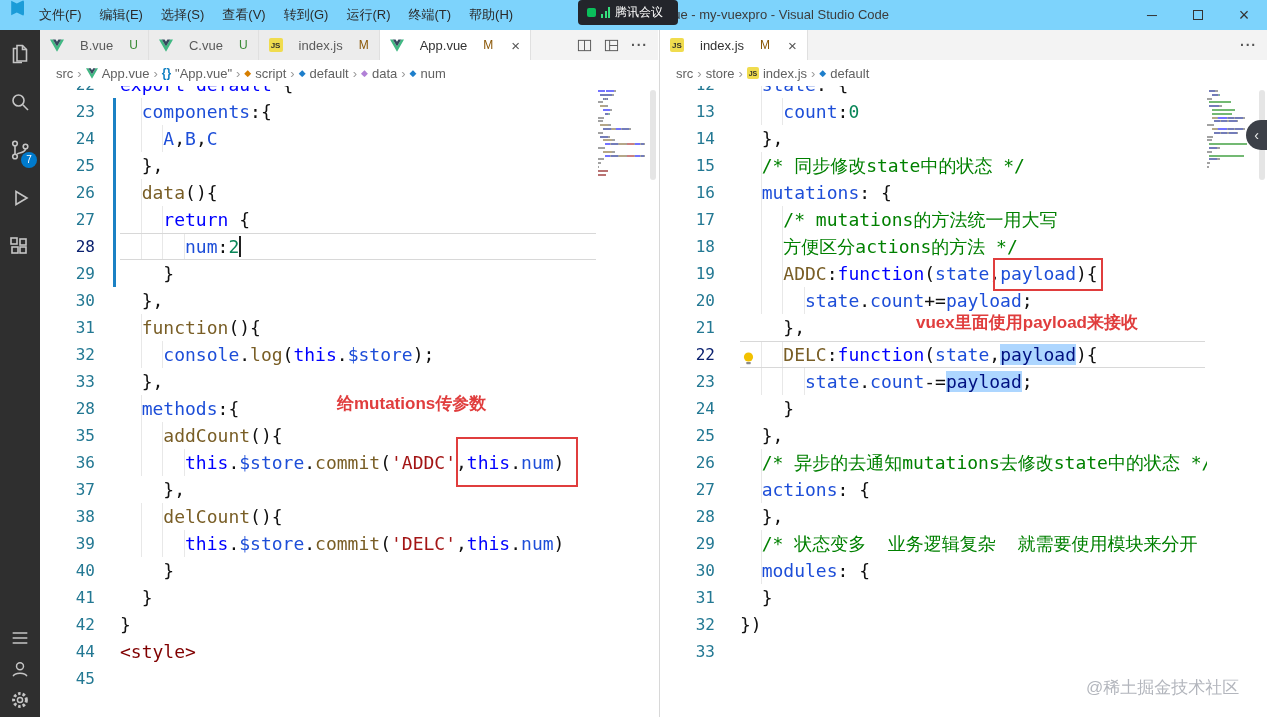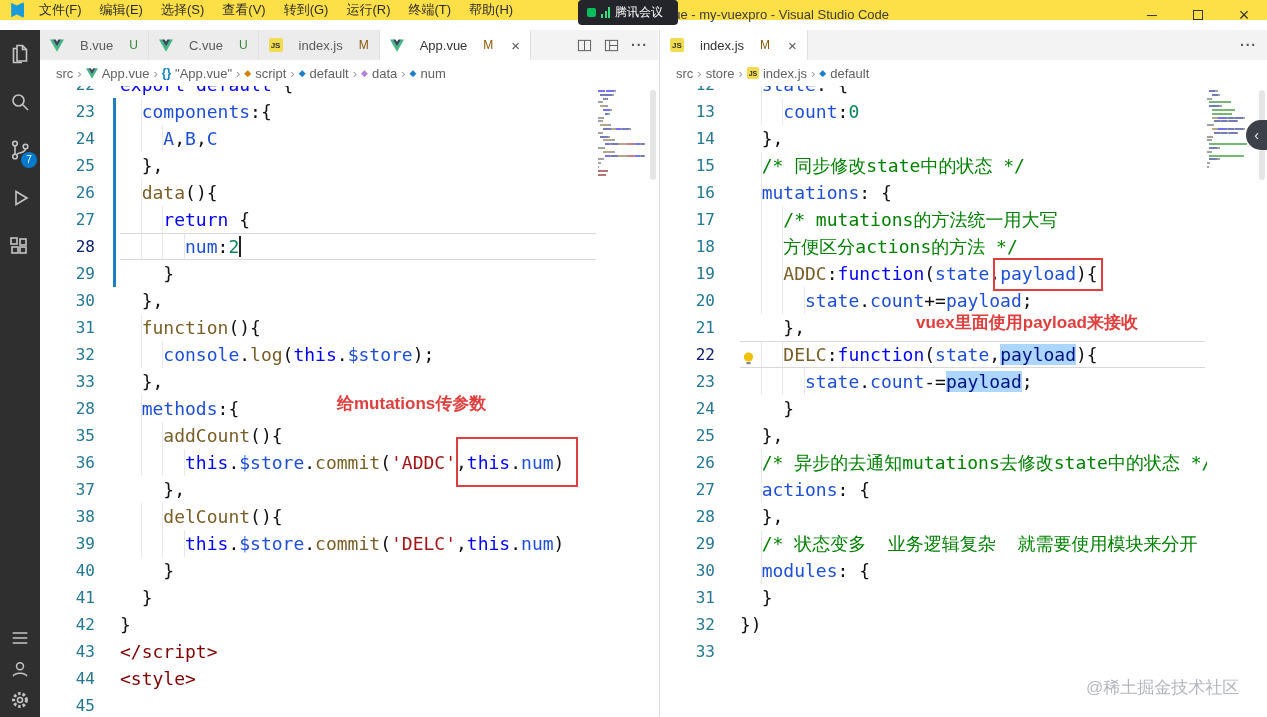--- a/index.html
+++ b/index.html
@@ -1,22 +1,22 @@
 <!DOCTYPE html>
 <html><head>
 <meta charset="utf-8">
 <style>
   *{box-sizing:border-box;margin:0;padding:0}
   html,body{width:1267px;height:717px;overflow:hidden;background:#fff;
     font-family:"Liberation Sans","DejaVu Sans",sans-serif}
   .screen{position:relative;width:1267px;height:717px;background:#fff;overflow:hidden}
 
   
-  .titlebar{position:absolute;left:0;top:0;width:1267px;height:20px;background:#fde047;
-    display:flex;align-items:center;z-index:5}
+  .titlebar{position:absolute;left:0;top:0;width:1267px;height:30px;background:#7dd3fc;
+    display:flex;z-index:5}
   .app-icon{width:16px;height:16px;margin:0 6px 0 8px;border-radius:2px;
     background:#1b9cd8;clip-path:polygon(100% 0,100% 100%,55% 78%,20% 95%,20% 5%,55% 22%)}
   .menubar{display:flex;height:30px;align-items:center}
   .menu-item{font-size:13px;color:#2b2b2b;padding:0 9px;line-height:30px;cursor:default}
   .wtitle{position:absolute;left:640px;top:0;line-height:30px;font-size:13px;color:#3c3c3c;white-space:nowrap}
   .wincontrols{position:absolute;right:0;top:0;height:30px;display:flex}
   .wbtn{width:46px;height:30px;display:flex;align-items:center;justify-content:center;color:#333;font-size:14px}
   .maxbox{width:10px;height:10px;border:1px solid #333}
   .wbtn.close{font-size:18px}
 
@@ -303,21 +303,20 @@
             <div class="row"><span class="ln">33</span><span class="gut"></span><span class="codetext"><span class="tok p">  },</span></span></div>
             <div class="row"><span class="ln">28</span><span class="gut"></span><span class="codetext"><span class="tok p indent">  </span><span class="tok v">methods</span><span class="tok p">:{</span></span></div>
             <div class="row"><span class="ln">35</span><span class="gut"></span><span class="codetext"><span class="tok p indent">    </span><span class="tok f">addCount</span><span class="tok p">(){</span></span></div>
             <div class="row"><span class="ln">36</span><span class="gut"></span><span class="codetext"><span class="tok p indent">      </span><span class="tok k">this</span><span class="tok p">.</span><span class="tok v">$store</span><span class="tok p">.</span><span class="tok f">commit</span><span class="tok p">(</span><span class="tok s">'ADDC'</span><span class="tok p">,</span><span class="tok k">this</span><span class="tok p">.</span><span class="tok v">num</span><span class="tok p">)</span></span></div>
             <div class="row"><span class="ln">37</span><span class="gut"></span><span class="codetext"><span class="tok p">    },</span></span></div>
             <div class="row"><span class="ln">38</span><span class="gut"></span><span class="codetext"><span class="tok p indent">    </span><span class="tok f">delCount</span><span class="tok p">(){</span></span></div>
             <div class="row"><span class="ln">39</span><span class="gut"></span><span class="codetext"><span class="tok p indent">      </span><span class="tok k">this</span><span class="tok p">.</span><span class="tok v">$store</span><span class="tok p">.</span><span class="tok f">commit</span><span class="tok p">(</span><span class="tok s">'DELC'</span><span class="tok p">,</span><span class="tok k">this</span><span class="tok p">.</span><span class="tok v">num</span><span class="tok p">)</span></span></div>
             <div class="row"><span class="ln">40</span><span class="gut"></span><span class="codetext"><span class="tok p">    }</span></span></div>
             <div class="row"><span class="ln">41</span><span class="gut"></span><span class="codetext"><span class="tok p">  }</span></span></div>
             <div class="row"><span class="ln">42</span><span class="gut"></span><span class="codetext"><span class="tok p">}</span></span></div>
-            <div class="row"><span class="ln">43</span><span class="gut"></span><span class="codetext"><span class="tok t">&lt;/script&gt;</span></span></div>
             <div class="row"><span class="ln">44</span><span class="gut"></span><span class="codetext"><span class="tok t">&lt;style&gt;</span></span></div>
             <div class="row"><span class="ln">45</span><span class="gut"></span><span class="codetext"></span></div>
           </div>
         </div>
       <div class="minimap">
           <div class="mrow"><span class="mtok" style="width: 7px; background: rgb(0, 0, 255);"></span><span class="mtok" style="width: 1px; background: transparent;"></span><span class="mtok" style="width: 8px; background: rgb(0, 0, 255);"></span><span class="mtok" style="width: 2px; background: rgb(85, 85, 85);"></span></div>
           <div class="mrow"><span class="mtok" style="width: 2px; background: transparent;"></span><span class="mtok" style="width: 12px; background: rgb(0, 16, 128);"></span><span class="mtok" style="width: 2px; background: rgb(85, 85, 85);"></span></div>
           <div class="mrow"><span class="mtok" style="width: 5px; background: transparent;"></span><span class="mtok" style="width: 1px; background: rgb(0, 16, 128);"></span><span class="mtok" style="width: 1px; background: rgb(85, 85, 85);"></span><span class="mtok" style="width: 1px; background: rgb(0, 16, 128);"></span><span class="mtok" style="width: 1px; background: rgb(85, 85, 85);"></span><span class="mtok" style="width: 1px; background: rgb(0, 16, 128);"></span></div>
           <div class="mrow"><span class="mtok" style="width: 5px; background: rgb(85, 85, 85);"></span></div>
           <div class="mrow"><span class="mtok" style="width: 2px; background: transparent;"></span><span class="mtok" style="width: 5px; background: rgb(121, 94, 38);"></span><span class="mtok" style="width: 3px; background: rgb(85, 85, 85);"></span></div>

